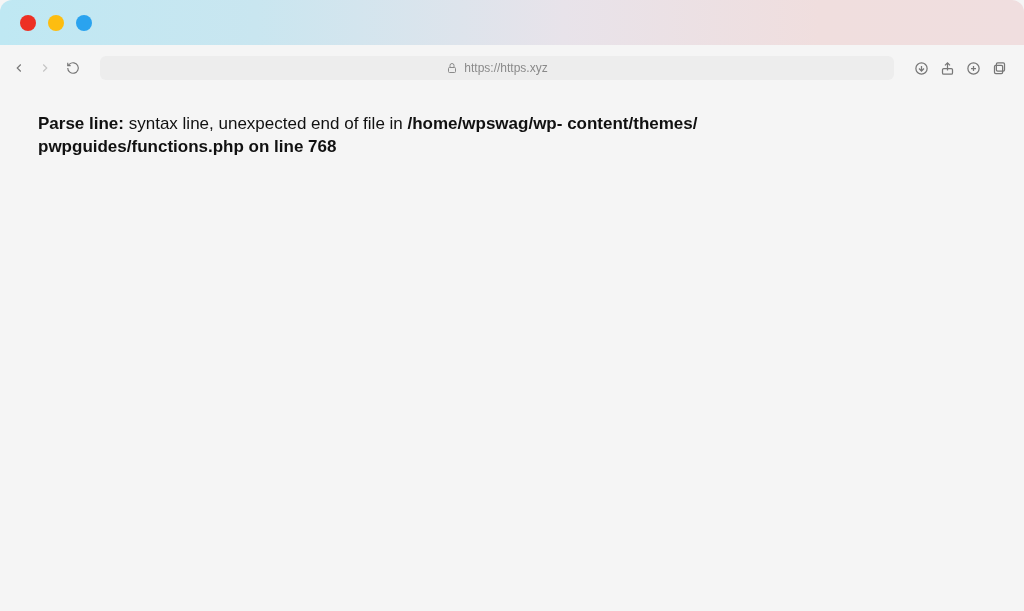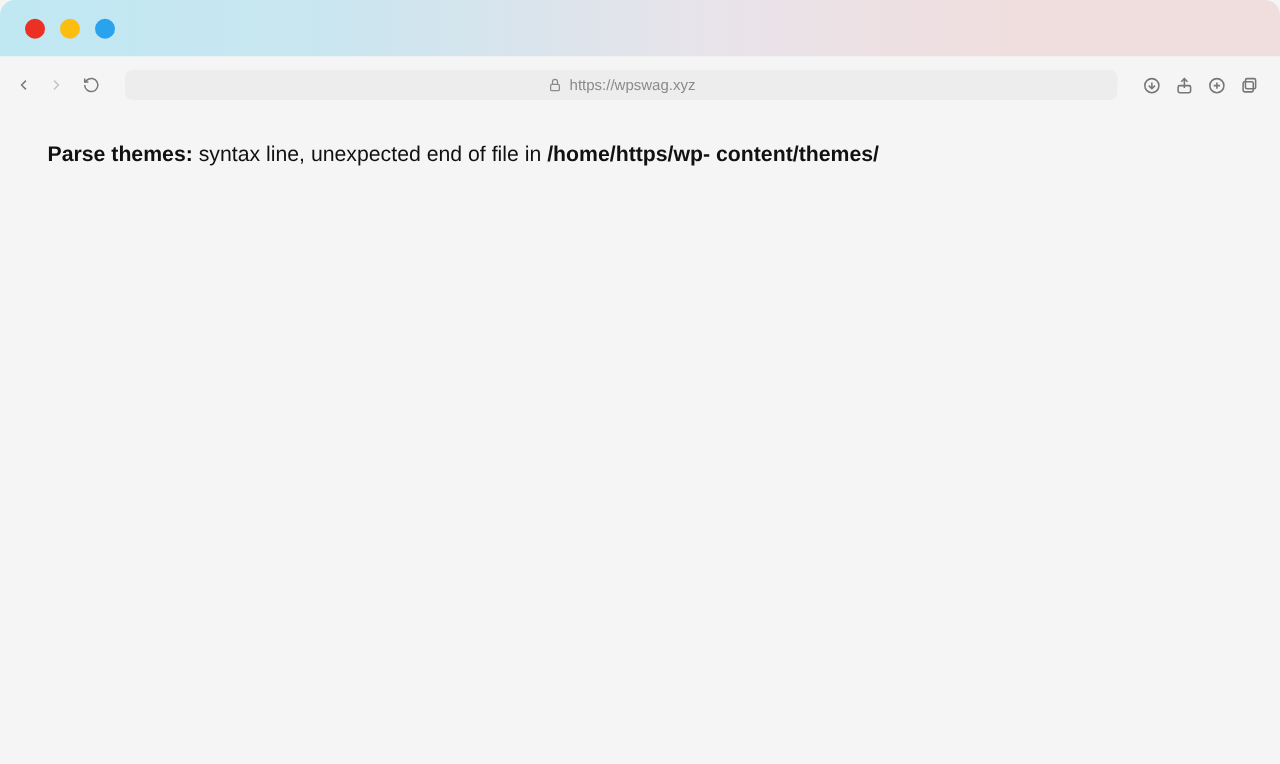--- a/index.html
+++ b/index.html
@@ -103,21 +103,21 @@
         <polyline points="3 3 3 8 8 8"></polyline>
       </svg>
   </div>
   <div class="addressbar">
     <span class="lock">
       <svg viewBox="0 0 24 24" fill="none" stroke="currentColor" stroke-width="2">
           <rect x="5" y="11" width="14" height="10" rx="2"></rect>
           <path d="M8 11V7a4 4 0 1 1 8 0v4"></path>
         </svg>
     </span>
-    <span>https://wpswag.xyz</span>
+    <span>https://https.xyz</span>
   </div>
   <div class="right-icons">
     <div class="nav-btn">
       <svg viewBox="0 0 24 24" fill="none" stroke="currentColor" stroke-width="2">
           <circle cx="12" cy="12" r="9"></circle>
           <path d="M12 8v8M8 12l4 4 4-4"></path>
         </svg>
     </div>
     <div class="nav-btn">
       <svg viewBox="0 0 24 24" fill="none" stroke="currentColor" stroke-width="2">
@@ -136,15 +136,16 @@
       <svg viewBox="0 0 24 24" fill="none" stroke="currentColor" stroke-width="2">
           <rect x="7" y="3" width="13" height="13" rx="2"></rect>
           <rect x="4" y="7" width="13" height="13" rx="2"></rect>
         </svg>
     </div>
   </div>
 </div>
 
 <div class="content">
   <p class="error-line">
-    <b>Parse themes:</b><span> syntax line, unexpected end of file in </span><b>/home/https/wp- content/themes/</b><br>
+    <b>Parse line:</b><span> syntax line, unexpected end of file in </span><b>/home/wpswag/wp- content/themes/</b><br>
+    <b>pwpguides/functions.php on line 768</b>
   </p>
 </div>
 
 </body></html>

